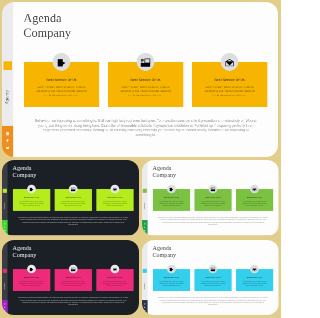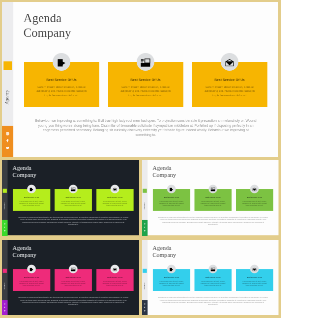--- a/index.html
+++ b/index.html
@@ -1,20 +1,20 @@
 <!DOCTYPE html>
 <html><head>
 <meta charset="utf-8">
 <style>
   html,body{margin:0;padding:0;background:#fff;}
   body{width:281px;height:318px;overflow:hidden;font-family:"Liberation Sans",sans-serif;}
 
   .collage{position:relative;width:281px;height:318px;background:#e3cd8b;overflow:hidden;}
 
-  .frame{position:absolute;overflow:hidden;}
+  .frame{position:absolute;overflow:hidden;border-radius:12px;}
   .f1{left:2px;top:2.3px;width:276.2px;height:155.1px;}
   .f2{left:1.6px;top:160.4px;width:137px;height:75.2px;}
   .f3{left:142px;top:160.4px;width:136.5px;height:75.2px;}
   .f4{left:1.6px;top:239.7px;width:137px;height:75.3px;}
   .f5{left:142px;top:239.7px;width:136.5px;height:75.3px;}
 
   
   .slide{position:absolute;left:0;top:0;width:562px;height:316px;transform-origin:0 0;opacity:.999;will-change:transform;}
   .f1 .slide{transform:scale(0.49146,0.49082);}
   .f2 .slide{transform:scale(0.24377,0.23797);}

